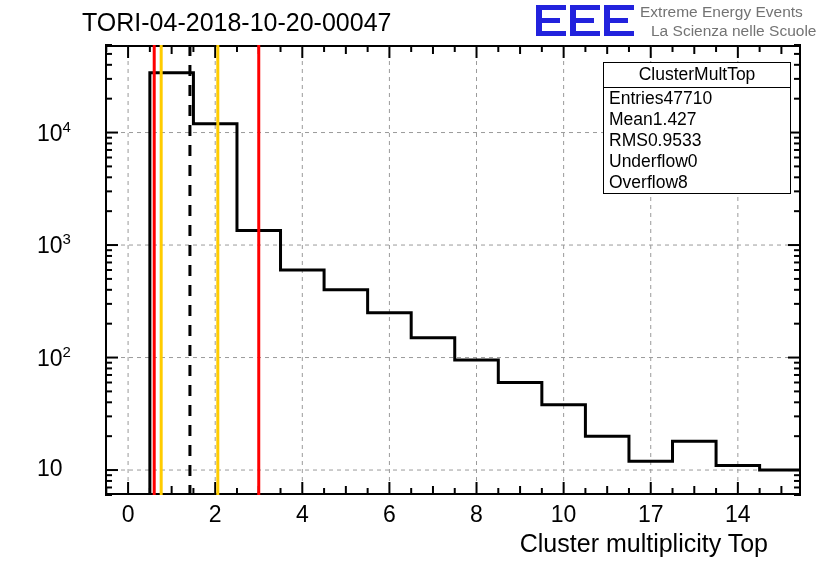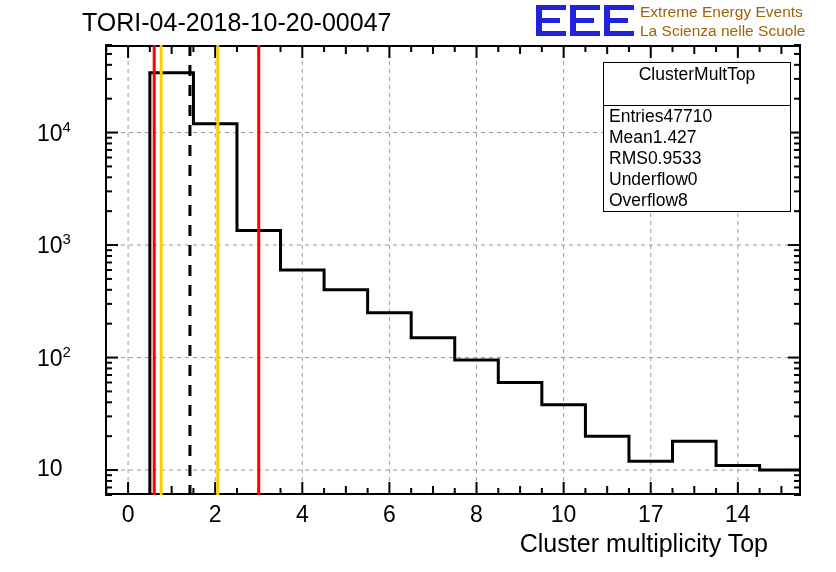--- a/index.html
+++ b/index.html
@@ -10,37 +10,37 @@
   .abs{position:absolute;}
 
   #plot-title{
     left:82px; top:8px;
     font-size:25px; letter-spacing:0px; white-space:nowrap;
   }
 
   
   #eee-logo{left:536px; top:2px; width:296px; height:40px;}
   #eee-mark{position:absolute;left:0;top:2px;width:98px;height:34px;}
-  #eee-text{position:absolute;left:104px;top:0px;color:#a16207;
+  #eee-text{position:absolute;left:104px;top:0px;color:#737373;
             font-size:15.5px;line-height:19px;white-space:nowrap;}
-  #eee-text .l2{display:block;}
+  #eee-text .l2{display:block;margin-left:11px;}
 
   
   #frame{left:105px; top:45px; width:696px; height:450px;
          border:2px solid #000; box-sizing:border-box;}
 
   
   #stats{
     left:603px; top:62px; width:186px;
     background:#fff; border:1px solid #000;
     font-size:17.5px; line-height:21px;
   }
   #stats .hdr{
     text-align:center; border-bottom:1px solid #000;
-    padding:1px 0 20px 0;
+    padding:1px 0 2px 0;
   }
   #stats .row{display:flex;justify-content:flex-start;padding:0 5px;}
   #stats .row .k{white-space:nowrap;}
   #stats .row .v{white-space:nowrap;}
 
   
   .xlab{font-size:23px;text-align:center;width:40px;}
   .ylab{font-size:23px;text-align:left;width:62px;white-space:nowrap;}
   .ylab sup{font-size:15px;vertical-align:super;}
 

